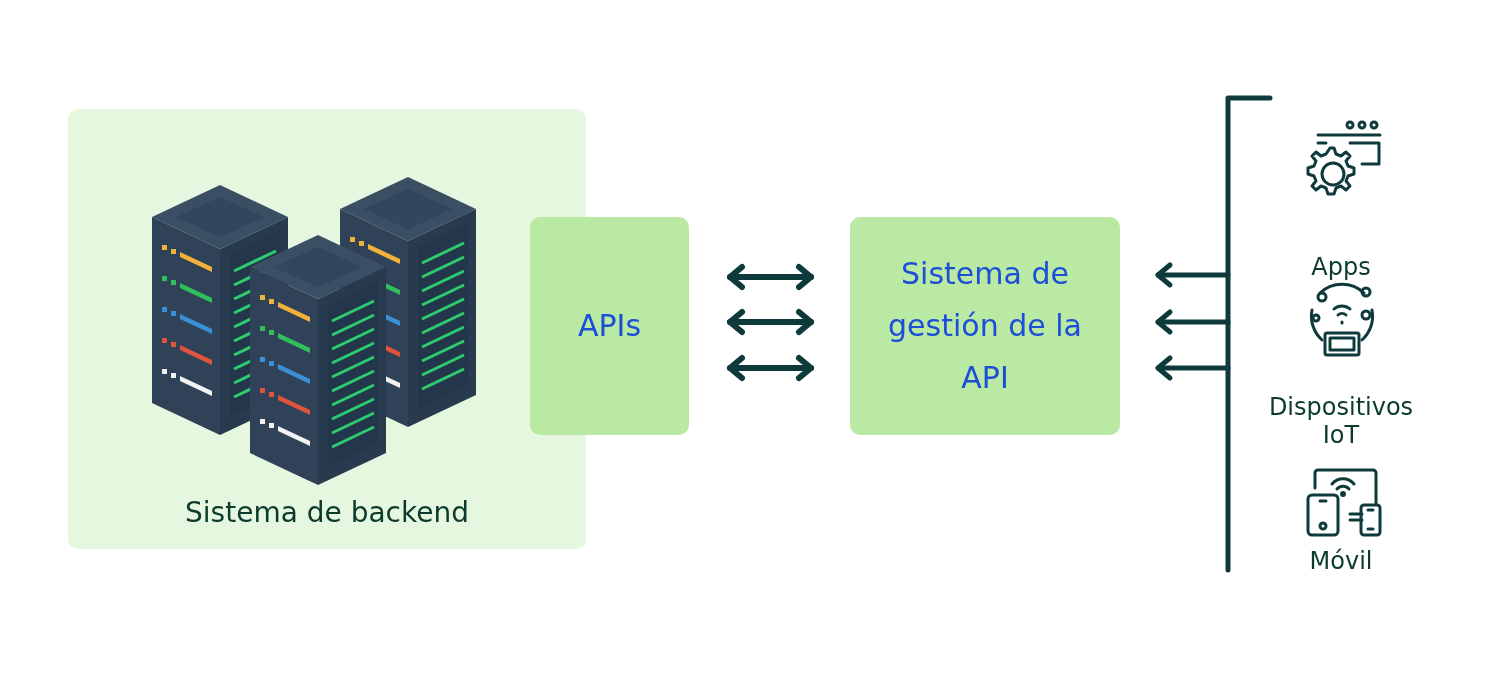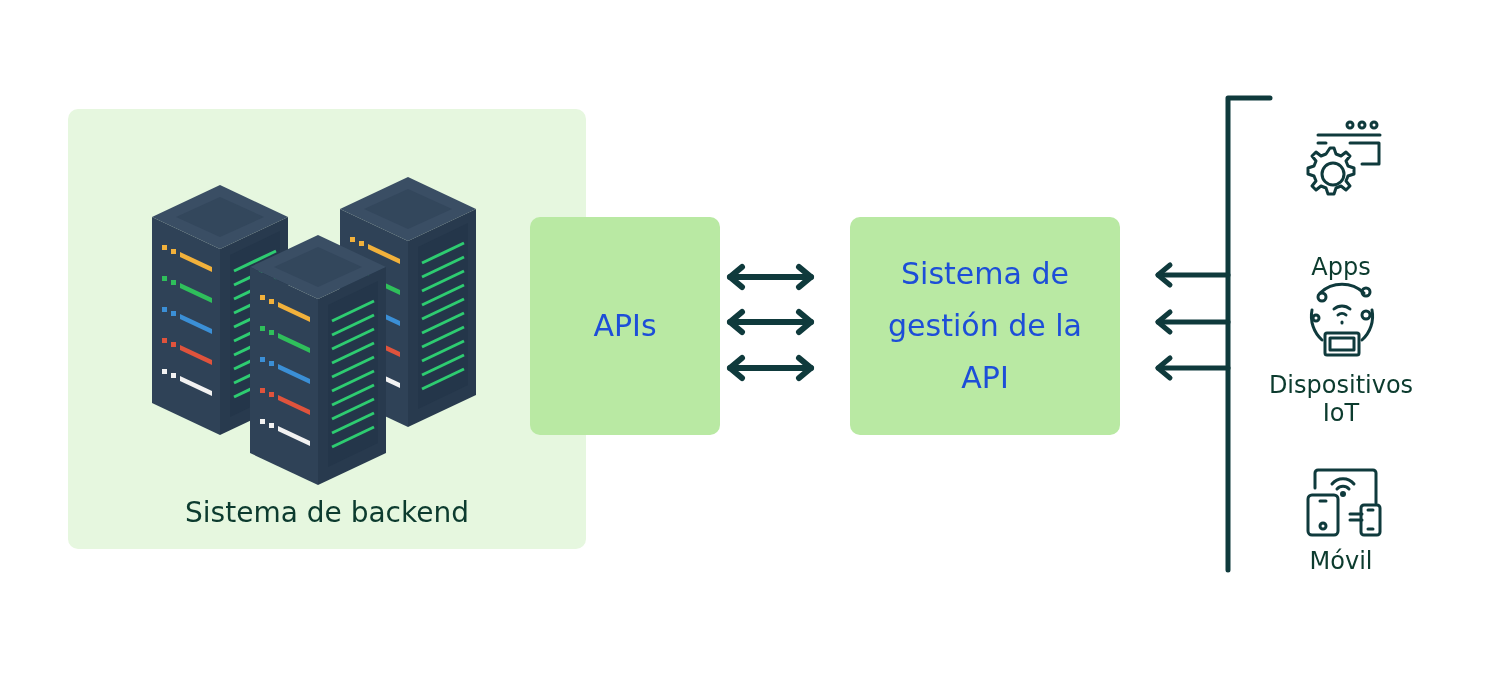--- a/index.html
+++ b/index.html
@@ -1,20 +1,20 @@
 <!DOCTYPE html>
 <html><head>
 <meta charset="utf-8">
 <style>
   html, body { margin: 0; padding: 0; background: #ffffff; }
   body { width: 1500px; height: 675px; position: relative; overflow: hidden;
          font-family: "DejaVu Sans", "Liberation Sans", sans-serif; color: #0c3b2e; }
   .panel { position: absolute; border-radius: 10px; }
   #backend-panel { left: 68px; top: 109px; width: 518px; height: 440px; background: #e6f7df; }
-  #apis-box { left: 530px; top: 217px; width: 190px; height: 218px; background: #b9e9a3;
+  #apis-box { left: 530px; top: 217px; width: 159px; height: 218px; background: #b9e9a3;
               display: flex; align-items: center; justify-content: center; }
   #mgmt-box { left: 850px; top: 217px; width: 270px; height: 218px; background: #b9e9a3;
               display: flex; align-items: center; justify-content: center; text-align: center; }
   .box-label { font-size: 30px; line-height: 52px; color: #1d4ed8; }
   #mgmt-label { width: 230px; }
   #backend-label { position: absolute; left: 68px; width: 518px; top: 484px; text-align: center;
                    font-size: 28px; color: #0c3b2e; margin-top: 12px; }
   svg.abs { position: absolute; left: 0; top: 0; }
   .client-label { position: absolute; width: 200px; text-align: center; font-size: 24px;
                   line-height: 28px; color: #0c3b2e; }
@@ -256,16 +256,16 @@
       <line x1="1320" y1="501" x2="1326" y2="501"></line>
       <circle cx="1323" cy="526" r="3"></circle>
       <rect x="1361" y="505" width="19" height="30" rx="3"></rect>
       <line x1="1368" y1="510" x2="1373" y2="510"></line>
       <line x1="1368" y1="529" x2="1373" y2="529"></line>
     </g>
   </g>
 </svg>
 
 <div class="client-label" style="left:1241px; top:215px;margin-top:38px;">Apps</div>
-<div class="client-label" style="left:1241px; top:371px; width:200px;">
+<div class="client-label" style="left:1241px; top:393px; width:200px;">
   <span style="display:inline-block; width:170px;">Dispositivos IoT</span>
 </div>
 <div class="client-label" style="left:1241px; top:547px;text-align:center;">Móvil</div>
 
 </body></html>

